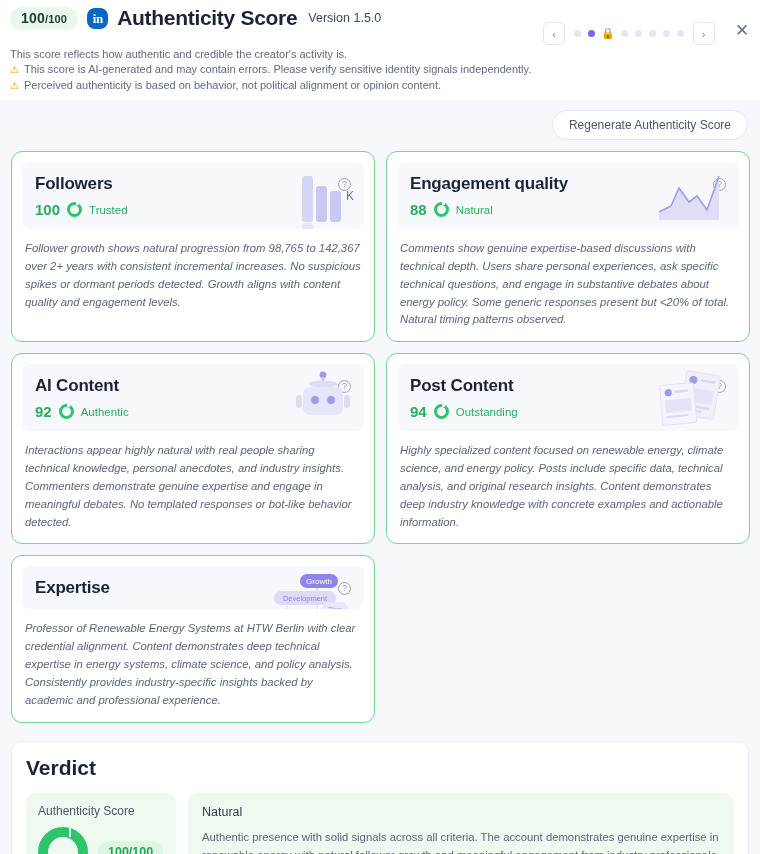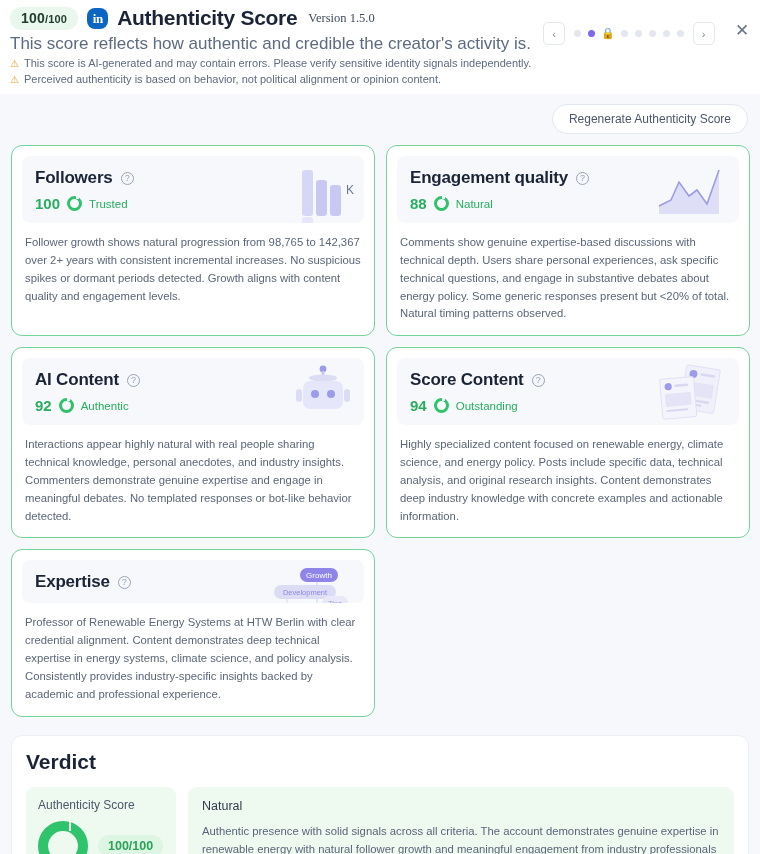--- a/index.html
+++ b/index.html
@@ -29,23 +29,23 @@
   .li-icon {
     width: 21px; height: 21px; border-radius: 8px;
     background: #0a66c2; color: #fff;
     display: flex; align-items: center; justify-content: center;
     font-size: 13px; font-weight: 700; font-family: "Liberation Serif", serif;
     letter-spacing: -0.5px; line-height: 1;
   }
   .page-title {
     font-size: 21px; font-weight: 700; color: #1a2436; letter-spacing: -.3px;
   }
-  .version { font-size: 12.5px; color: #3d4a5c; margin-left: 2px; font-family: Liberation Serif, serif; }
-
-  .subtitle { font-size: 17px; color: #5d6b80; margin-top: 4px; }
+  .version { font-size: 12.5px; color: #3d4a5c; margin-left: 2px; }
+
+  .subtitle { font-size: 11px; color: #5d6b80; margin-top: 18px; }
   .warn { font-size: 11px; color: #5d6b80; margin-top: 3px; display: flex; align-items: flex-start; gap: 5px; }
   .warn-ico { color: #e9a93b; font-size: 10px; line-height: 13px; }
 
   
   .pager {
     position: absolute; top: 22px; left: 543px;
     display: flex; align-items: center; gap: 9px;
   }
   .pg-btn {
     width: 22px; height: 23px; border: 1px solid #e2e6ee; border-radius: 5px;
@@ -81,41 +81,42 @@
     width: 364px; background: #fff;
     border: 1px solid #74d49a; border-radius: 11px;
     padding: 10px 10px 12px 10px;
   }
   .card-head {
     background: #f7f8fb; border-radius: 8px;
     padding: 12px 13px 11px 13px; position: relative; overflow: hidden;
   }
   .card-title {
     font-size: 17px; font-weight: 700; color: #1a2436;
-    display: flex; align-items: center; gap: 8px; letter-spacing: -.2px;
+    display: flex; align-items: center; gap: 17px; letter-spacing: -.2px; justify-content: space-between;
   }
   .help-ico {
     width: 13px; height: 13px; border: 1.3px solid #9aa4b6; border-radius: 50%;
     color: #9aa4b6; font-size: 9px; line-height: 11px; text-align: center;
     font-weight: 400;
   }
   .score-row { display: flex; align-items: center; gap: 7px; margin-top: 7px; }
   .score-num { font-size: 15px; font-weight: 700; color: #27ae5f; }
   .ring {
     width: 15px; height: 15px; border-radius: 50%;
     border: 3.2px solid #2fc46b; position: relative;
   }
   .ring::after {
     content: ""; position: absolute; top: -3.2px; left: 5.5px;
     width: 3px; height: 3.4px; background: #f7f8fb;
   }
   .score-label { font-size: 11.5px; font-weight: 400; color: #27ae5f; }
   .card-body {
     font-size: 11.3px; line-height: 1.58; color: #5a6679;
     padding: 11px 3px 0 3px;
+    font-style: italic;
   }
   .thumb { position: absolute; right: 10px; top: 8px; }
 
   
   .bars { display: flex; align-items: flex-end; gap: 3px; height: 52px; }
   .bars .b { width: 11px; background: #cdcdf5; border-radius: 3px; }
   .bars .k { font-size: 12px; color: #6b7688; align-self: center; margin-left: 2px; }
 
   
   .verdict {
@@ -273,21 +274,21 @@
             <circle cx="39" cy="30" r="4" fill="#9c9ce8"></circle>
           </svg>
         </div>
       </div>
       <div class="card-body">Interactions appear highly natural with real people sharing technical knowledge, personal anecdotes, and industry insights. Commenters demonstrate genuine expertise and engage in meaningful debates. No templated responses or bot-like behavior detected.</div>
     </div>
 
     <div class="card">
       <div class="card-head">
         <div class="card-title">
-          <span>Score Content</span>
+          <span>Post Content</span>
           <span class="help-ico">?</span>
         </div>
         <div class="score-row">
           <span class="score-num">94</span>
           <span class="ring"></span>
           <span class="score-label">Outstanding</span>
         </div>
         <div class="thumb" style="top:6px">
           <svg width="74" height="58" viewBox="0 0 74 58">
             <g transform="rotate(9 44 26)">

